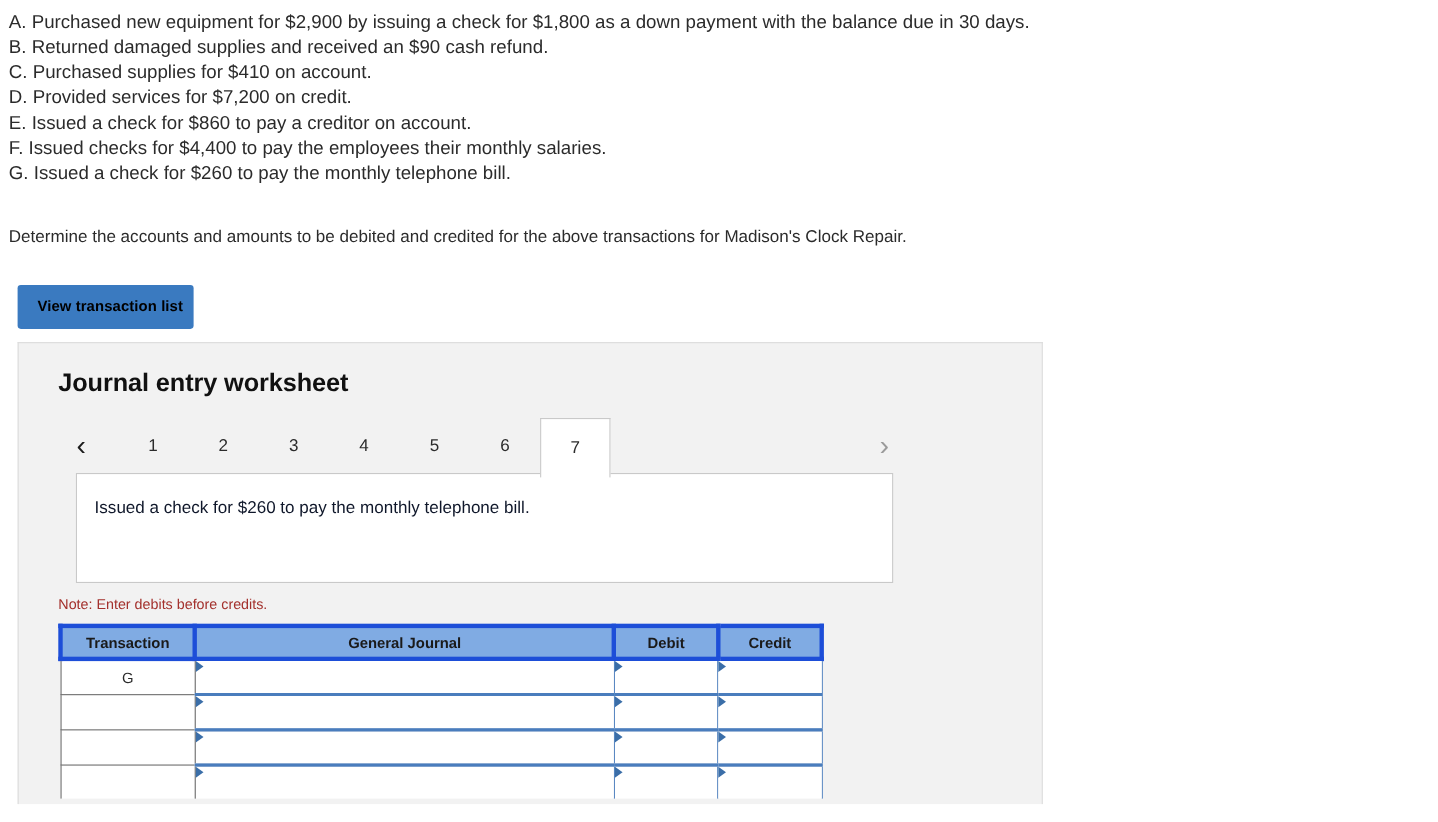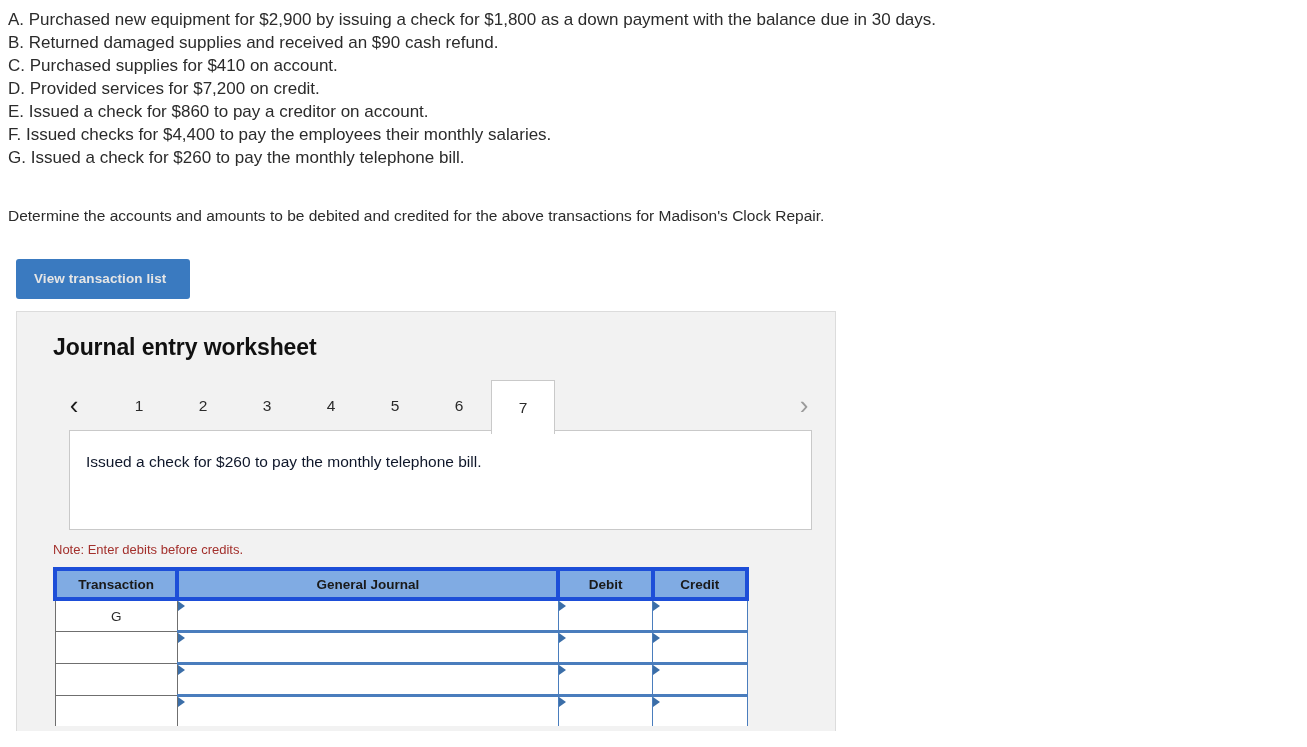--- a/index.html
+++ b/index.html
@@ -37,36 +37,36 @@
   }
 
   
   .btn-row {
     margin-top: 32px;
     padding-left: 16px;
   }
   .btn-view {
     display: inline-block;
     background: #3a7ac0;
-    color: #e5e5e5;
+    color: #000000;
     font-size: 13.5px;
     font-weight: bold;
     border: none;
     border-radius: 3px;
-    padding: 12px 24px 13px 18px;
+    padding: 12px 10px 13px 18px;
     letter-spacing: 0.1px;
     cursor: pointer;
     font-family: "Liberation Sans", sans-serif;
   }
 
   
   .panel {
     position: relative;
     margin: 12px 0 0 16px;
-    width: 820px;
+    width: 932px;
     background: #f2f2f2;
     border: 1px solid #dcdcdc;
     border-bottom: none;
     padding-bottom: 2px;
     box-sizing: border-box;
     min-height: 420px;
   }
   .panel-title {
     font-size: 23px;
     font-weight: bold;

